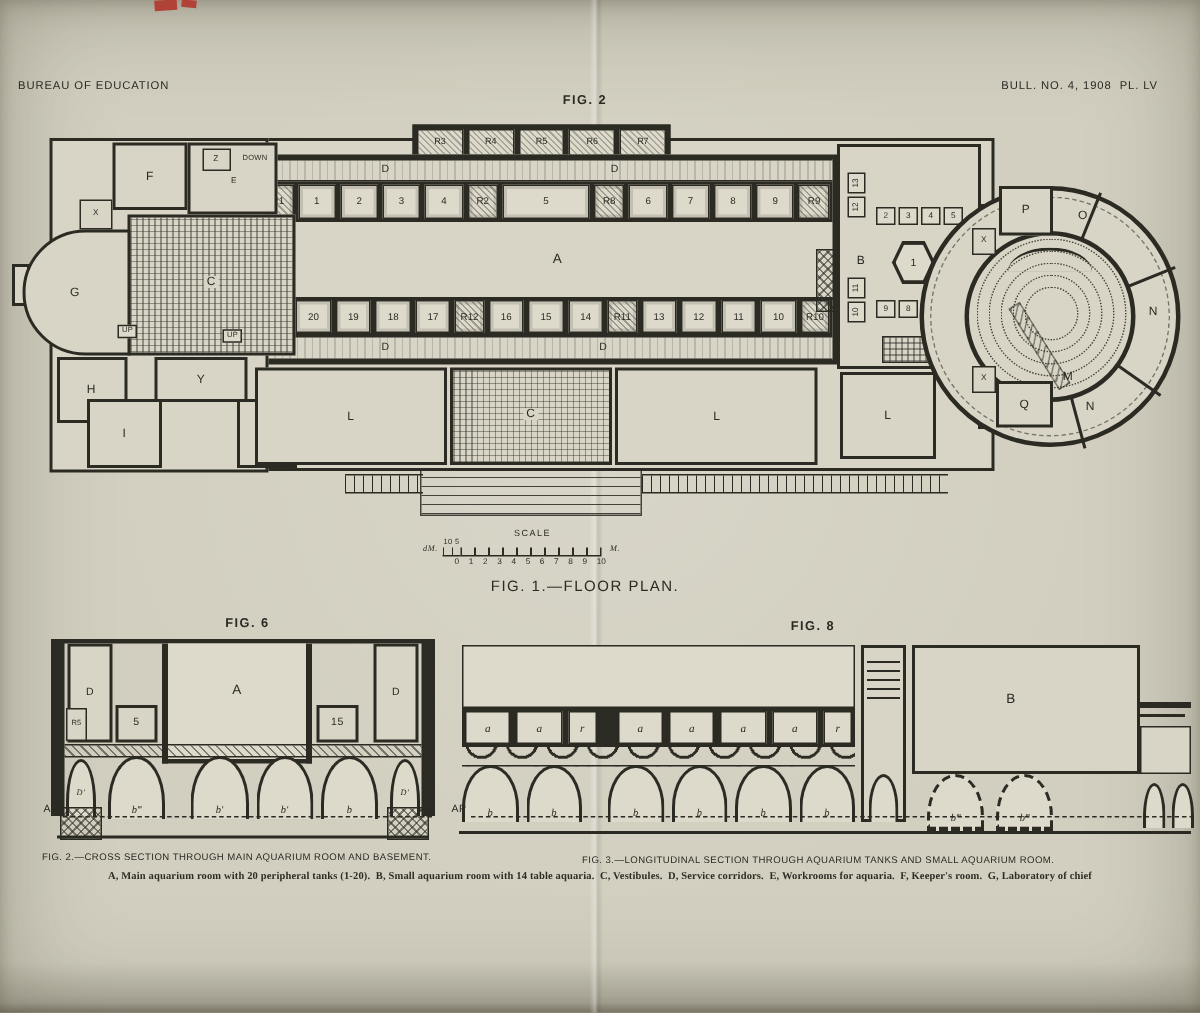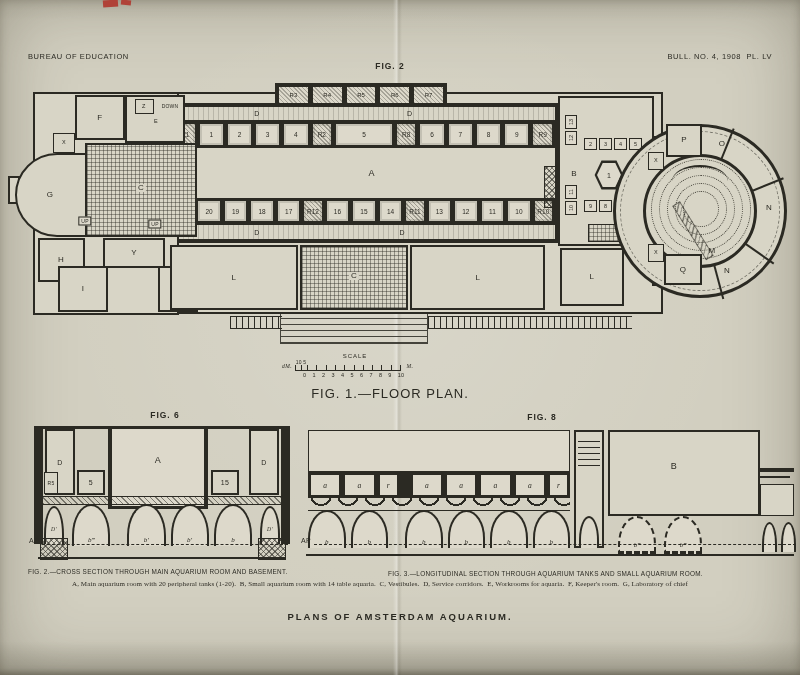--- a/index.html
+++ b/index.html
@@ -75,35 +75,35 @@
   .arcade{position:absolute;background-image:radial-gradient(circle at 13px -3px,transparent 9px,var(--ink) 9px,var(--ink) 11px,transparent 11px);
       background-size:27px 13px;background-repeat:repeat-x;}
   .circle{position:absolute;border-radius:50%;box-sizing:border-box;}
   .spoke{position:absolute;width:90px;height:2px;background:var(--ink);transform-origin:0 50%;}
   .hex{position:absolute;width:30px;height:30px;background:var(--ink);
       clip-path:polygon(25% 2%,75% 2%,98% 50%,75% 98%,25% 98%,2% 50%);}
   .hex .in{position:absolute;inset:2.5px;background:var(--paper3);
       clip-path:polygon(25% 2%,75% 2%,98% 50%,75% 98%,25% 98%,2% 50%);
       display:flex;align-items:center;justify-content:center;font-size:7px;}
   .legendline{font-family:"Liberation Serif",serif;font-size:7px;line-height:9px;
-      letter-spacing:.1px;white-space:pre-wrap;color:#2e2c25;}
+      letter-spacing:.1px;white-space:pre-wrap;color:#2e2c25;font-weight:bold;}
   .fold{position:absolute;top:0;width:9px;height:675px;
       background:linear-gradient(90deg,transparent,rgba(255,255,255,.30) 40%,rgba(60,55,40,.12) 65%,transparent);}
   .redmark{position:absolute;background:#b04238;}
 </style>
 </head>
 <body>
 
 <div id="sheet">
 
   <div class="redmark" style="left:103px;top:0;width:15px;height:7px;transform:rotate(-4deg);"></div>
   <div class="redmark" style="left:121px;top:0;width:10px;height:5px;transform:rotate(6deg);"></div>
   <div class="fold" style="left:393px;"></div>
 
-  <div class="head" style="left:28px;top:52px;">BUREAU OF EDUCATION</div>
+  <div class="head" style="left:12px;top:52px;">BUREAU OF EDUCATION</div>
   <div class="figtitle" style="left:390px;top:61px;">FIG. 2</div>
   <div class="head" style="right:28px;top:52px;">BULL. NO. 4, 1908  PL. LV</div>
 
   <div class="abs" style="left:8px;top:80px;width:788px;height:272px;">
 
     <div class="room" style="left:155px;top:12px;width:500px;height:222px;border-width:2.5px;"></div>
 
     <div class="room thin" style="left:267px;top:3px;width:172px;height:24px;padding:2px;display:flex;gap:3px;background:var(--ink);">
 
     <div class="cell res" style="flex:1;background:var(--paper3);border:1px solid var(--ink);display:flex;align-items:center;justify-content:center;font-size:6px;background-image:repeating-linear-gradient(45deg,rgba(43,42,35,.3) 0 1px,transparent 1px 3px);">R3</div>
@@ -278,21 +278,21 @@
         <span>4</span>
         <span>5</span>
         <span>6</span>
         <span>7</span>
         <span>8</span>
         <span>9</span>
         <span>10</span>
       </div>
     <span class="lbl sm serif" style="left:127px;top:15px;font-style:italic;">M.</span>
   </div>
-  <div class="figtitle" style="left:390px;top:386px;font-weight:normal;font-size:13px;">FIG. 1.—FLOOR PLAN.</div>
+  <div class="figtitle" style="left:390px;top:386px;font-weight:normal;font-size:10px;">FIG. 1.—FLOOR PLAN.</div>
 
   <div class="abs" style="left:28px;top:410px;width:268px;height:155px;">
     <div class="figtitle" style="left:137px;top:0;">FIG. 6</div>
     <div class="inkbar" style="left:6px;top:16px;width:256px;height:3px;"></div>
     <div class="inkbar" style="left:6px;top:16px;width:9px;height:118px;"></div>
     <div class="inkbar" style="left:253px;top:16px;width:9px;height:118px;"></div>
     <div class="room" style="left:17px;top:19px;width:30px;height:66px;"></div>
     <span class="lbl md" style="left:32px;top:52px;">D</span>
     <div class="room" style="left:221px;top:19px;width:30px;height:66px;"></div>
     <span class="lbl md" style="left:236px;top:52px;">D</span>
@@ -367,14 +367,13 @@
     <div class="inkbar" style="left:4px;top:144px;width:488px;height:1.5px;"></div>
   </div>
 
   <div class="caption" style="left:28px;top:568px;">FIG. 2.—CROSS SECTION THROUGH MAIN AQUARIUM ROOM AND BASEMENT.</div>
   <div class="caption" style="left:388px;top:570px;">FIG. 3.—LONGITUDINAL SECTION THROUGH AQUARIUM TANKS AND SMALL AQUARIUM ROOM.</div>
 
   <div class="abs" style="left:72px;top:580px;width:726px;">
     <div class="legendline">A, Main aquarium room with 20 peripheral tanks (1-20).  B, Small aquarium room with 14 table aquaria.  C, Vestibules.  D, Service corridors.  E, Workrooms for aquaria.  F, Keeper's room.  G, Laboratory of chief</div>
   </div>
 
-  <div class="figtitle" style="left:400px;top:611px;font-size:9.5px;letter-spacing:2px;">PLANS OF AMSTERDAM AQUARIUM.</div>
 </div>
 
 </body></html>

